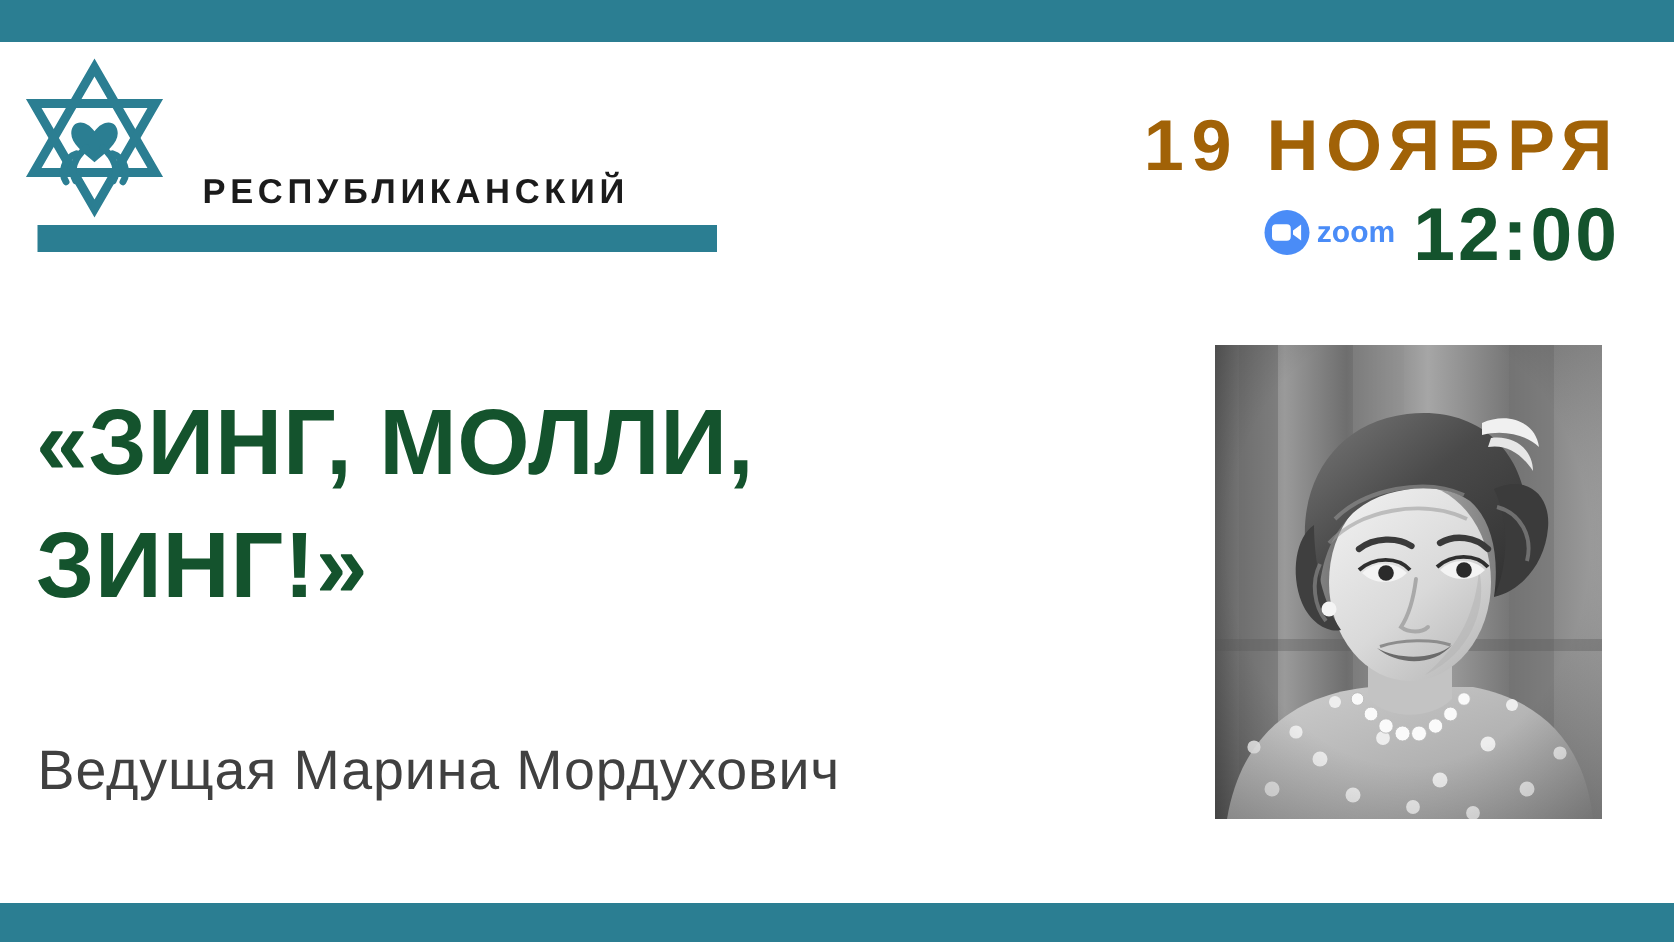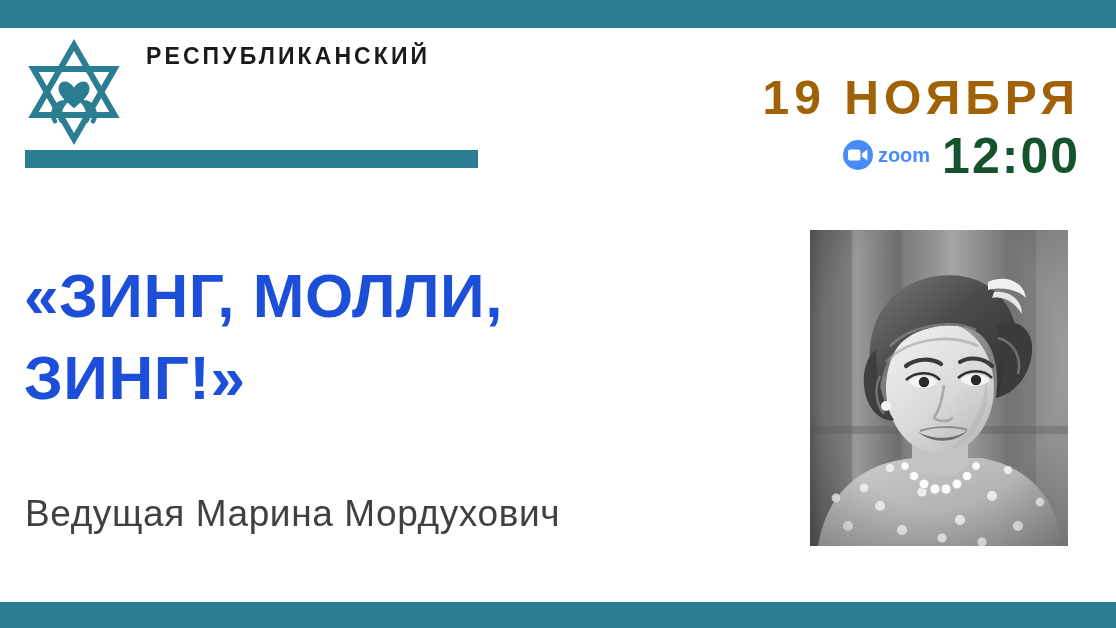--- a/index.html
+++ b/index.html
@@ -41,24 +41,24 @@
     left: 25px;
     top: 150px;
     width: 453px;
     height: 18px;
     background: #2b7e92;
   }
 
   
   .logo-lockup {
     position: absolute;
-    left: 20px;
+    left: 9px;
     top: 38px;
     display: flex;
-    align-items: flex-start;
+    align-items: flex-end;
   }
   .logo-mark {
     width: 108px;
     height: 108px;
     flex: 0 0 108px;
   }
   .logo-mark svg {
     display: block;
     width: 108px;
     height: 108px;
@@ -121,21 +121,21 @@
     line-height: 1;
     white-space: nowrap;
   }
 
   
   .headline {
     position: absolute;
     left: 24px;
     top: 255px;
     width: 700px;
-    color: #1d4ed8;
+    color: #14532d;
     font-size: 62px;
     font-weight: bold;
     line-height: 1.32;
     letter-spacing: 0.5px;
   }
 
   
   .subtitle {
     position: absolute;
     left: 25px;

